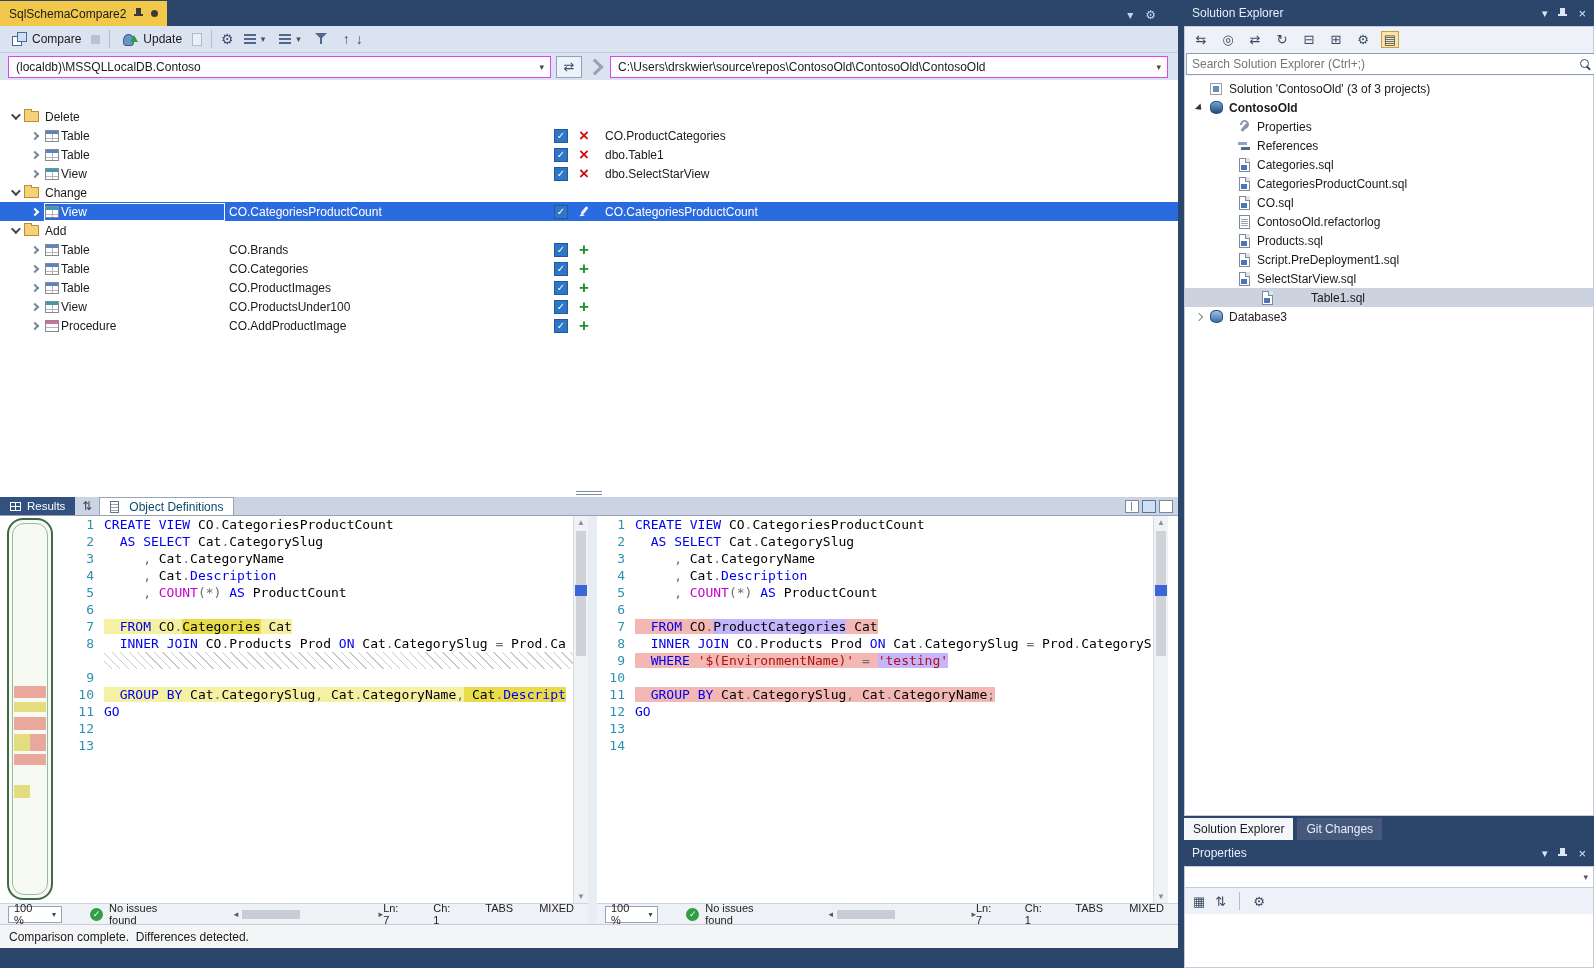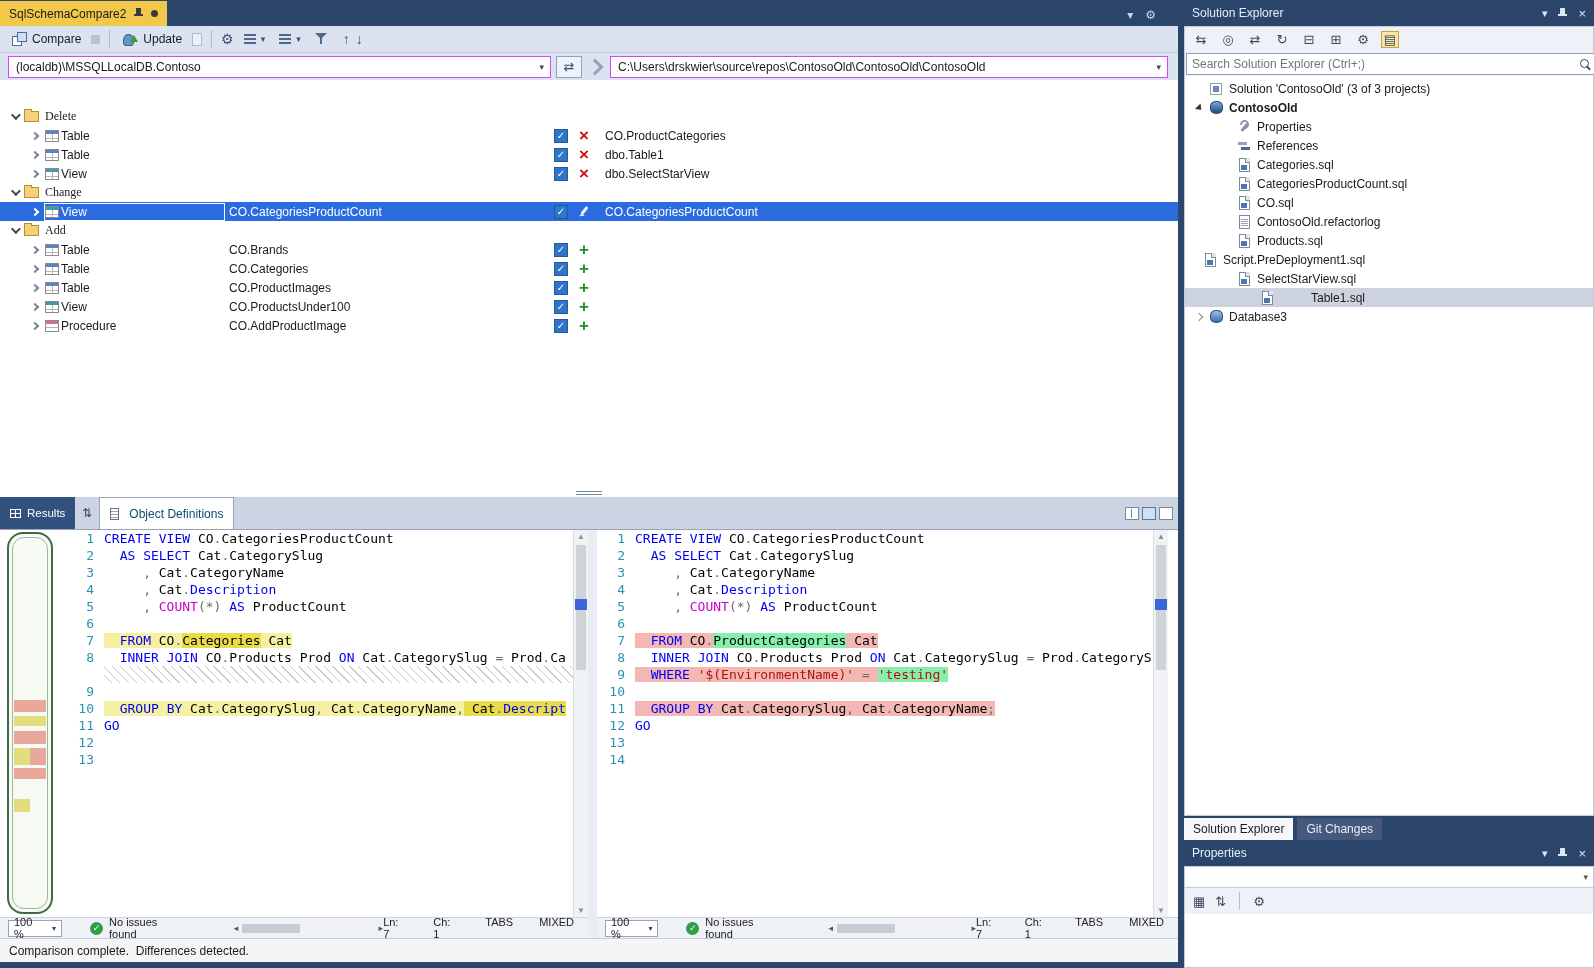--- a/index.html
+++ b/index.html
@@ -51,21 +51,21 @@
   .combo { height:22px; background:#fff; border:1px solid #d946ef; display:flex; align-items:center; padding:0 7px; position:relative; white-space:nowrap; overflow:hidden; }
   .combo .cbo-caret { position:absolute; right:6px; color:#444; font-size:9px; }
   .combo-src { width:543px; }
   .combo-tgt { flex:1; margin-right:2px; }
   .swap-btn { width:26px; height:22px; border:1px solid #93a1bb; background:#eef2fa; display:flex; align-items:center; justify-content:center; color:#3c4f73; font-size:13px; }
   .big-chev { width:12px; height:12px; border-top:3px solid #93a1ba; border-right:3px solid #93a1ba; transform:rotate(45deg); margin:0 4px 0 2px; flex-shrink:0; }
 
   
   .grid-area { height:409px; background:#fff; padding-top:27px; overflow:hidden; }
   .g-row { height:19px; display:flex; align-items:center; }
-  .g-row.group { padding-left:11px; gap:6px;font-family:Liberation Serif, serif; }
+  .g-row.group { padding-left:11px; gap:6px; }
   .g-label { color:#1a1a1a; }
   .chev-d { width:7px; height:7px; border-right:2px solid #444; border-bottom:2px solid #444; transform:rotate(45deg) translateY(-2px); }
   .chev-r { width:6px; height:6px; border-top:2px solid #7a8699; border-right:2px solid #7a8699; transform:rotate(45deg); }
   .c1 { width:44px; display:flex; justify-content:flex-end; padding-right:6px; flex-shrink:0; }
   .type-wrap { width:181px; display:flex; align-items:center; height:18px; border:1px solid transparent; flex-shrink:0; }
   .obj-icon { width:22px; display:flex; justify-content:center; flex-shrink:0; }
   .c-type { padding-left:2px; }
   .c-src { width:326px; flex-shrink:0; padding-left:4px; white-space:nowrap; overflow:hidden; }
   .c-chk { width:20px; flex-shrink:0; display:flex; justify-content:center; }
   .c-act { width:26px; flex-shrink:0; display:flex; justify-content:center; align-items:center; }
@@ -90,21 +90,21 @@
   .act-add { color:#1f8f2a; font-weight:900; font-size:17px; line-height:16px; }
   .act-change { width:12px; height:12px; position:relative; }
   .act-change::before { content:""; position:absolute; left:5px; top:0; width:3px; height:9px; background:#e8eefb; transform:rotate(40deg); border-radius:1px; }
   .act-change::after { content:""; position:absolute; left:2px; top:8px; width:0; height:0; border-top:4px solid #e8eefb; border-right:4px solid transparent; transform:rotate(40deg); }
 
   
   .h-splitter { height:8px; background:#fff; position:relative; }
   .h-splitter::before { content:""; position:absolute; left:50%; top:2px; width:26px; height:1px; background:#7a8aa0; transform:translateX(-50%); box-shadow:0 3px 0 #7a8aa0; }
 
   
-  .bp-tabs { height:32px; background:#ccd4e4; display:flex; align-items:stretch; }
+  .bp-tabs { height:18px; background:#ccd4e4; display:flex; align-items:stretch; }
   .results-tab { background:#33517f; color:#fff; padding:0 10px; display:flex; align-items:center; gap:6px; font-size:11.5px; }
   .res-icon { width:11px; height:9px; border:1px solid #fff; background-image:linear-gradient(to bottom,transparent 0 3px,#fff 3px 4px,transparent 4px),linear-gradient(to right,transparent 0 4px,#fff 4px 5px,transparent 5px); }
   .sort-btn { width:24px; display:flex; align-items:center; justify-content:center; color:#2f3d57; font-size:12px; }
   .objdef-tab { background:#fff; border:1px solid #98a3b8; border-bottom:none; padding:0 10px; display:flex; align-items:center; gap:10px; color:#0c4a6e; }
   .objdef-icon { width:9px; height:12px; background:#fff; border:1px solid #66718a; background-image:repeating-linear-gradient(to bottom,transparent 0 2px,#9aa3b5 2px 3px); }
   .win-icons { margin-left:auto; display:flex; gap:3px; align-items:center; padding-right:5px; }
   .wi { width:14px; height:13px; border:1px solid #7a87a0; background:#fff; position:relative; }
   .wi.active { background:#cfe0f5; border-color:#5577aa; }
   .wi.split::after { content:""; position:absolute; left:5px; top:1px; width:1px; height:9px; background:#7a87a0; }
 
@@ -120,21 +120,21 @@
   .dm-half { flex:1; height:100%; }
   .code-col { flex:1; overflow:hidden; }
   .code-line { height:17px; line-height:17px; display:flex; font-family:"DejaVu Sans Mono",monospace; font-size:13px; }
   .ln { width:44px; text-align:right; padding-right:10px; color:#2b91af; flex-shrink:0; }
   .editor-right .ln { width:38px; }
   .lc { flex:1; white-space:pre; overflow:hidden; }
   .hlwrap { display:inline; }
   .code-line.y .hlwrap { background:#f6f0a2; }
   .code-line.r .hlwrap { background:#f3b8b4; }
   .code-line.y .w { background:#e8dc4a; }
-  .code-line.r .w { background:#86efac; }
+  .code-line.r .w { background:#c4b5fd; }
   .code-line.hatch .lc { background:repeating-linear-gradient(45deg,#fff 0 5px,#c9c9c9 5px 6px); }
   .tok-k { color:#0000f0; } .tok-i { color:#000; } .tok-o { color:#6e6e6e; }
   .tok-f { color:#c800c8; } .tok-s { color:#b01111; } .tok-p { color:#000; }
 
   .vscroll { width:15px; background:#f0f2f5; border-left:1px solid #d8dce3; position:relative; flex-shrink:0; }
   .vscroll .arr { position:absolute; left:0; right:0; text-align:center; font-size:8px; color:#8a8f99; }
   .vscroll .arr.up { top:2px; } .vscroll .arr.dn { bottom:2px; }
   .vthumb { position:absolute; left:2px; right:2px; top:15px; height:125px; background:#cfd2d6; }
   .vmarker { position:absolute; left:1px; right:1px; top:69px; height:11px; background:#3a66d8; }
   .v-split { width:9px; background:#e8ecf3; }
@@ -763,21 +763,21 @@
           </span>
           <span class="t-label">ContosoOld.refactorlog</span>
         </div>
         <div class="tree-row" style="padding-left: 34px;">
           <span class="t-chev"></span>
           <span class="t-icon">
             <span class="icon-sql"></span>
           </span>
           <span class="t-label">Products.sql</span>
         </div>
-        <div class="tree-row" style="">
+        <div class="tree-row" style="padding-left: 34px;">
           <span class="t-chev"></span>
           <span class="t-icon">
             <span class="icon-sql"></span>
           </span>
           <span class="t-label">Script.PreDeployment1.sql</span>
         </div>
         <div class="tree-row" style="padding-left: 34px;">
           <span class="t-chev"></span>
           <span class="t-icon">
             <span class="icon-sql"></span>

